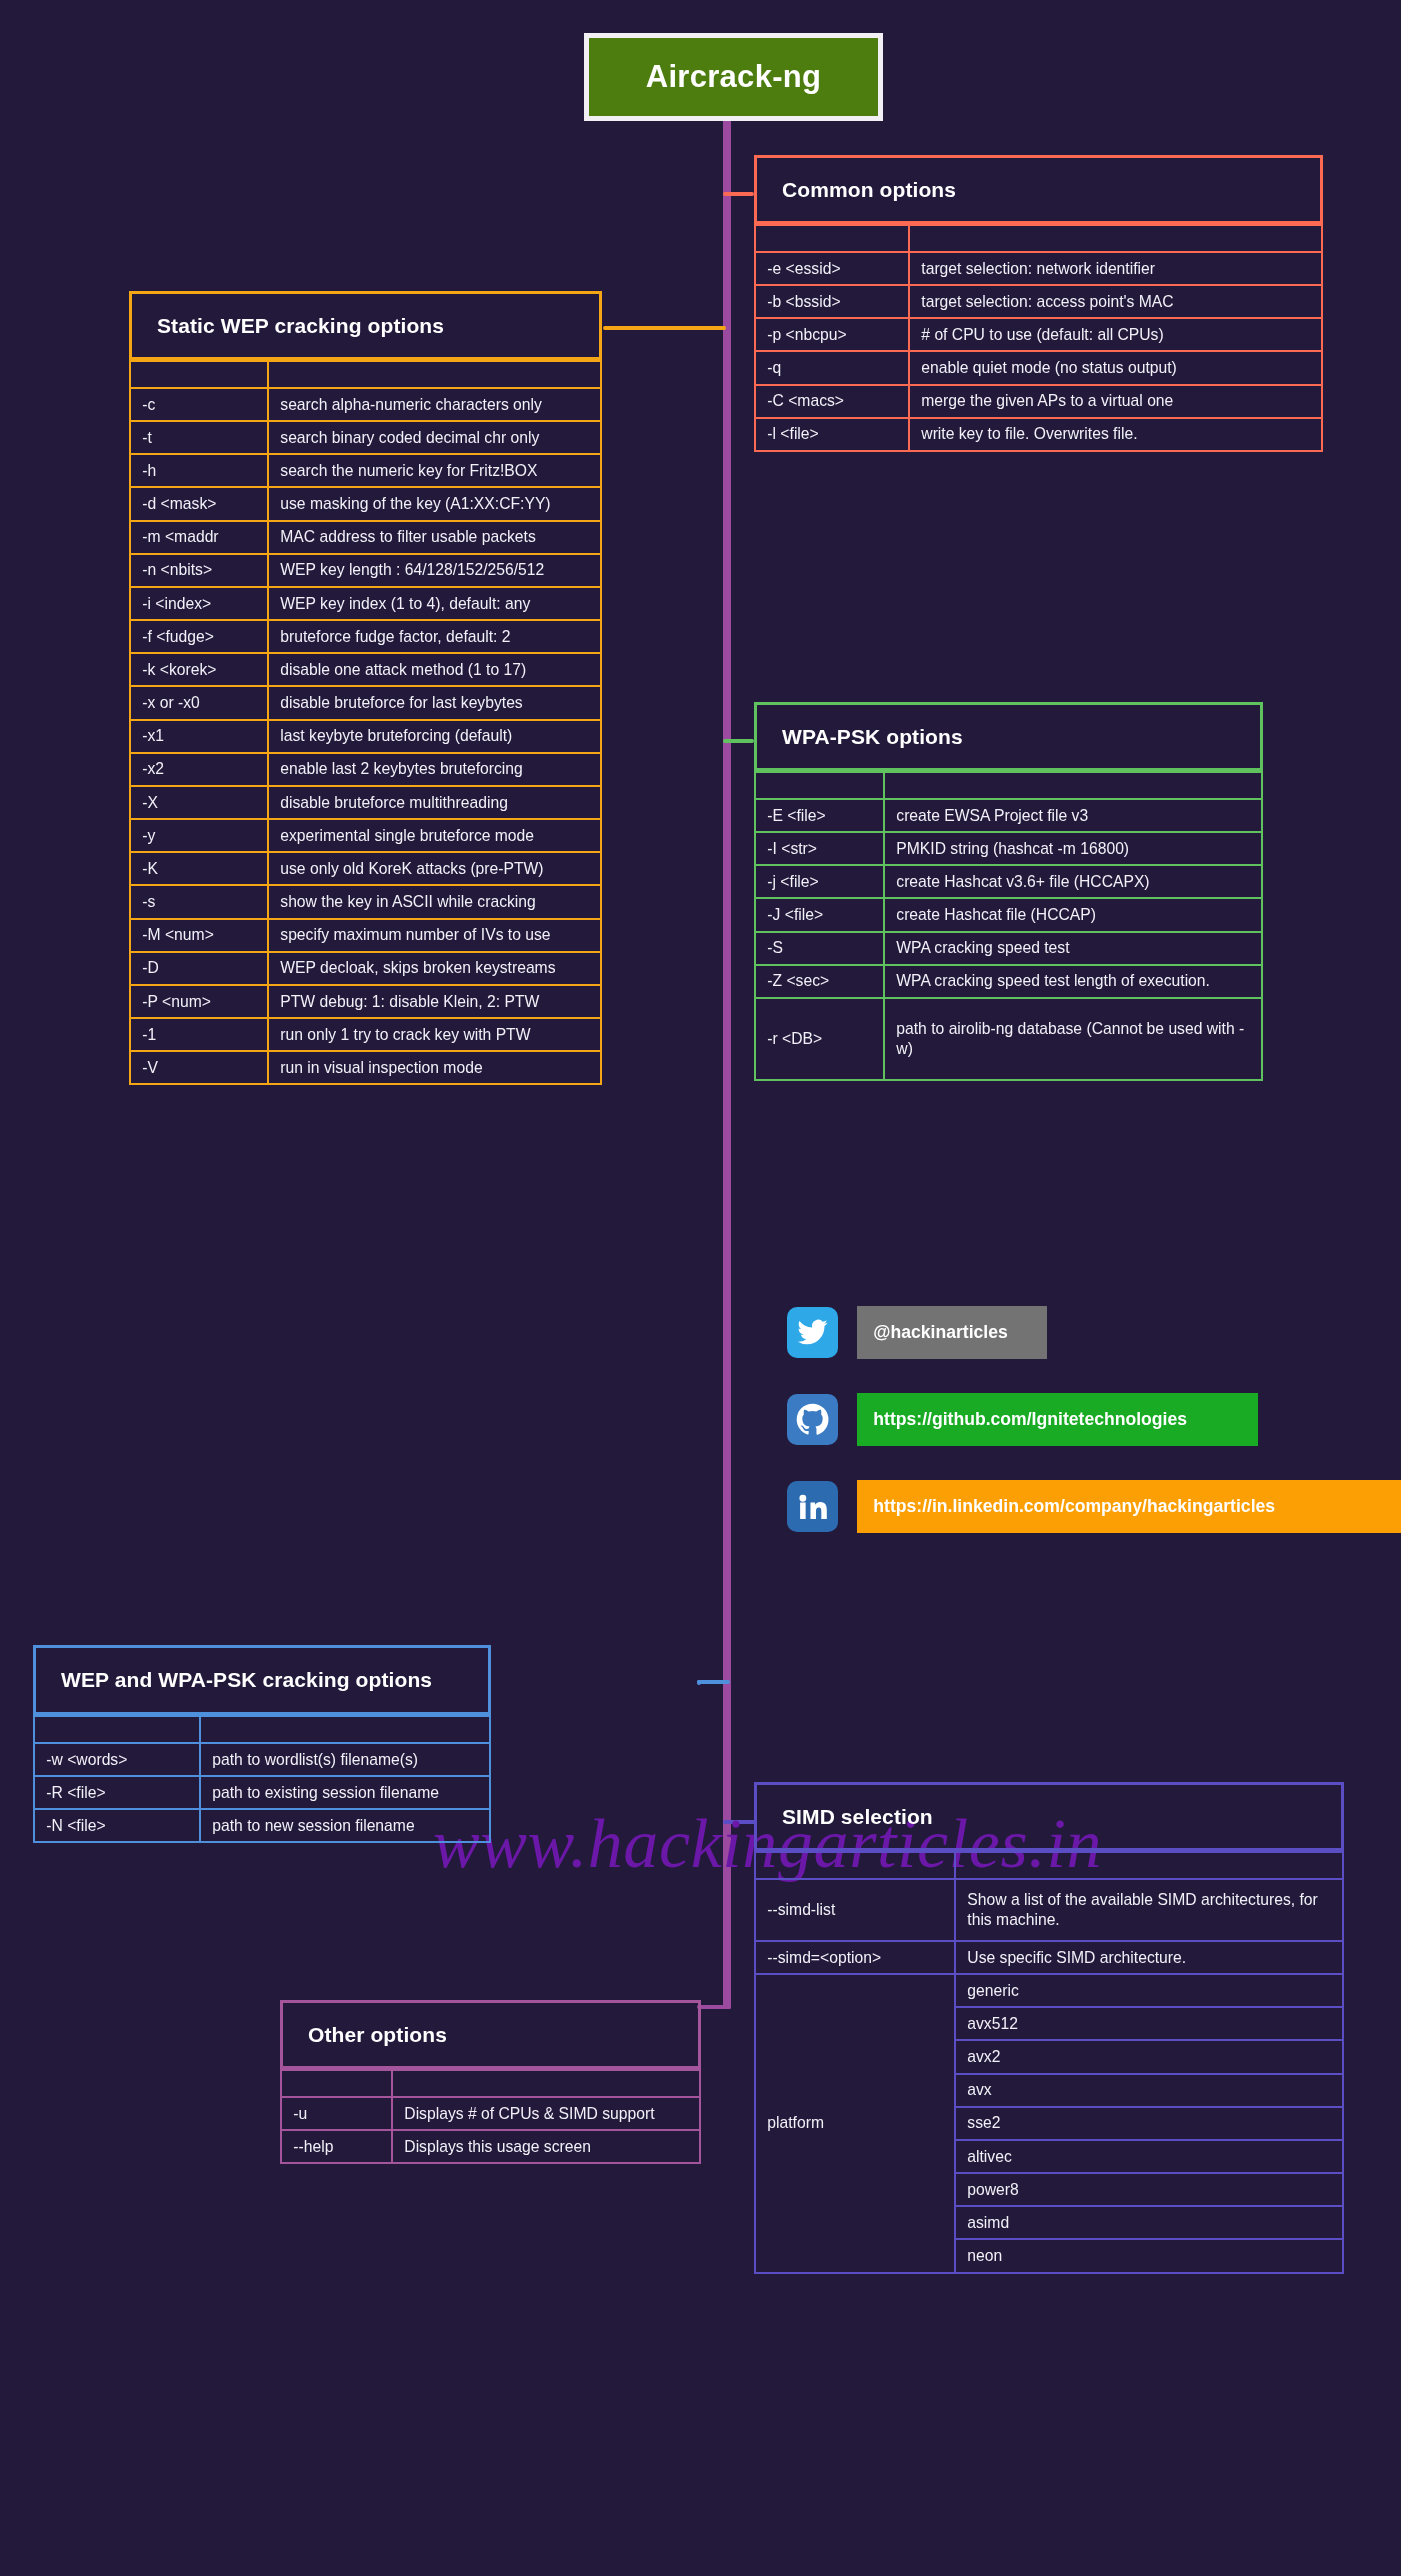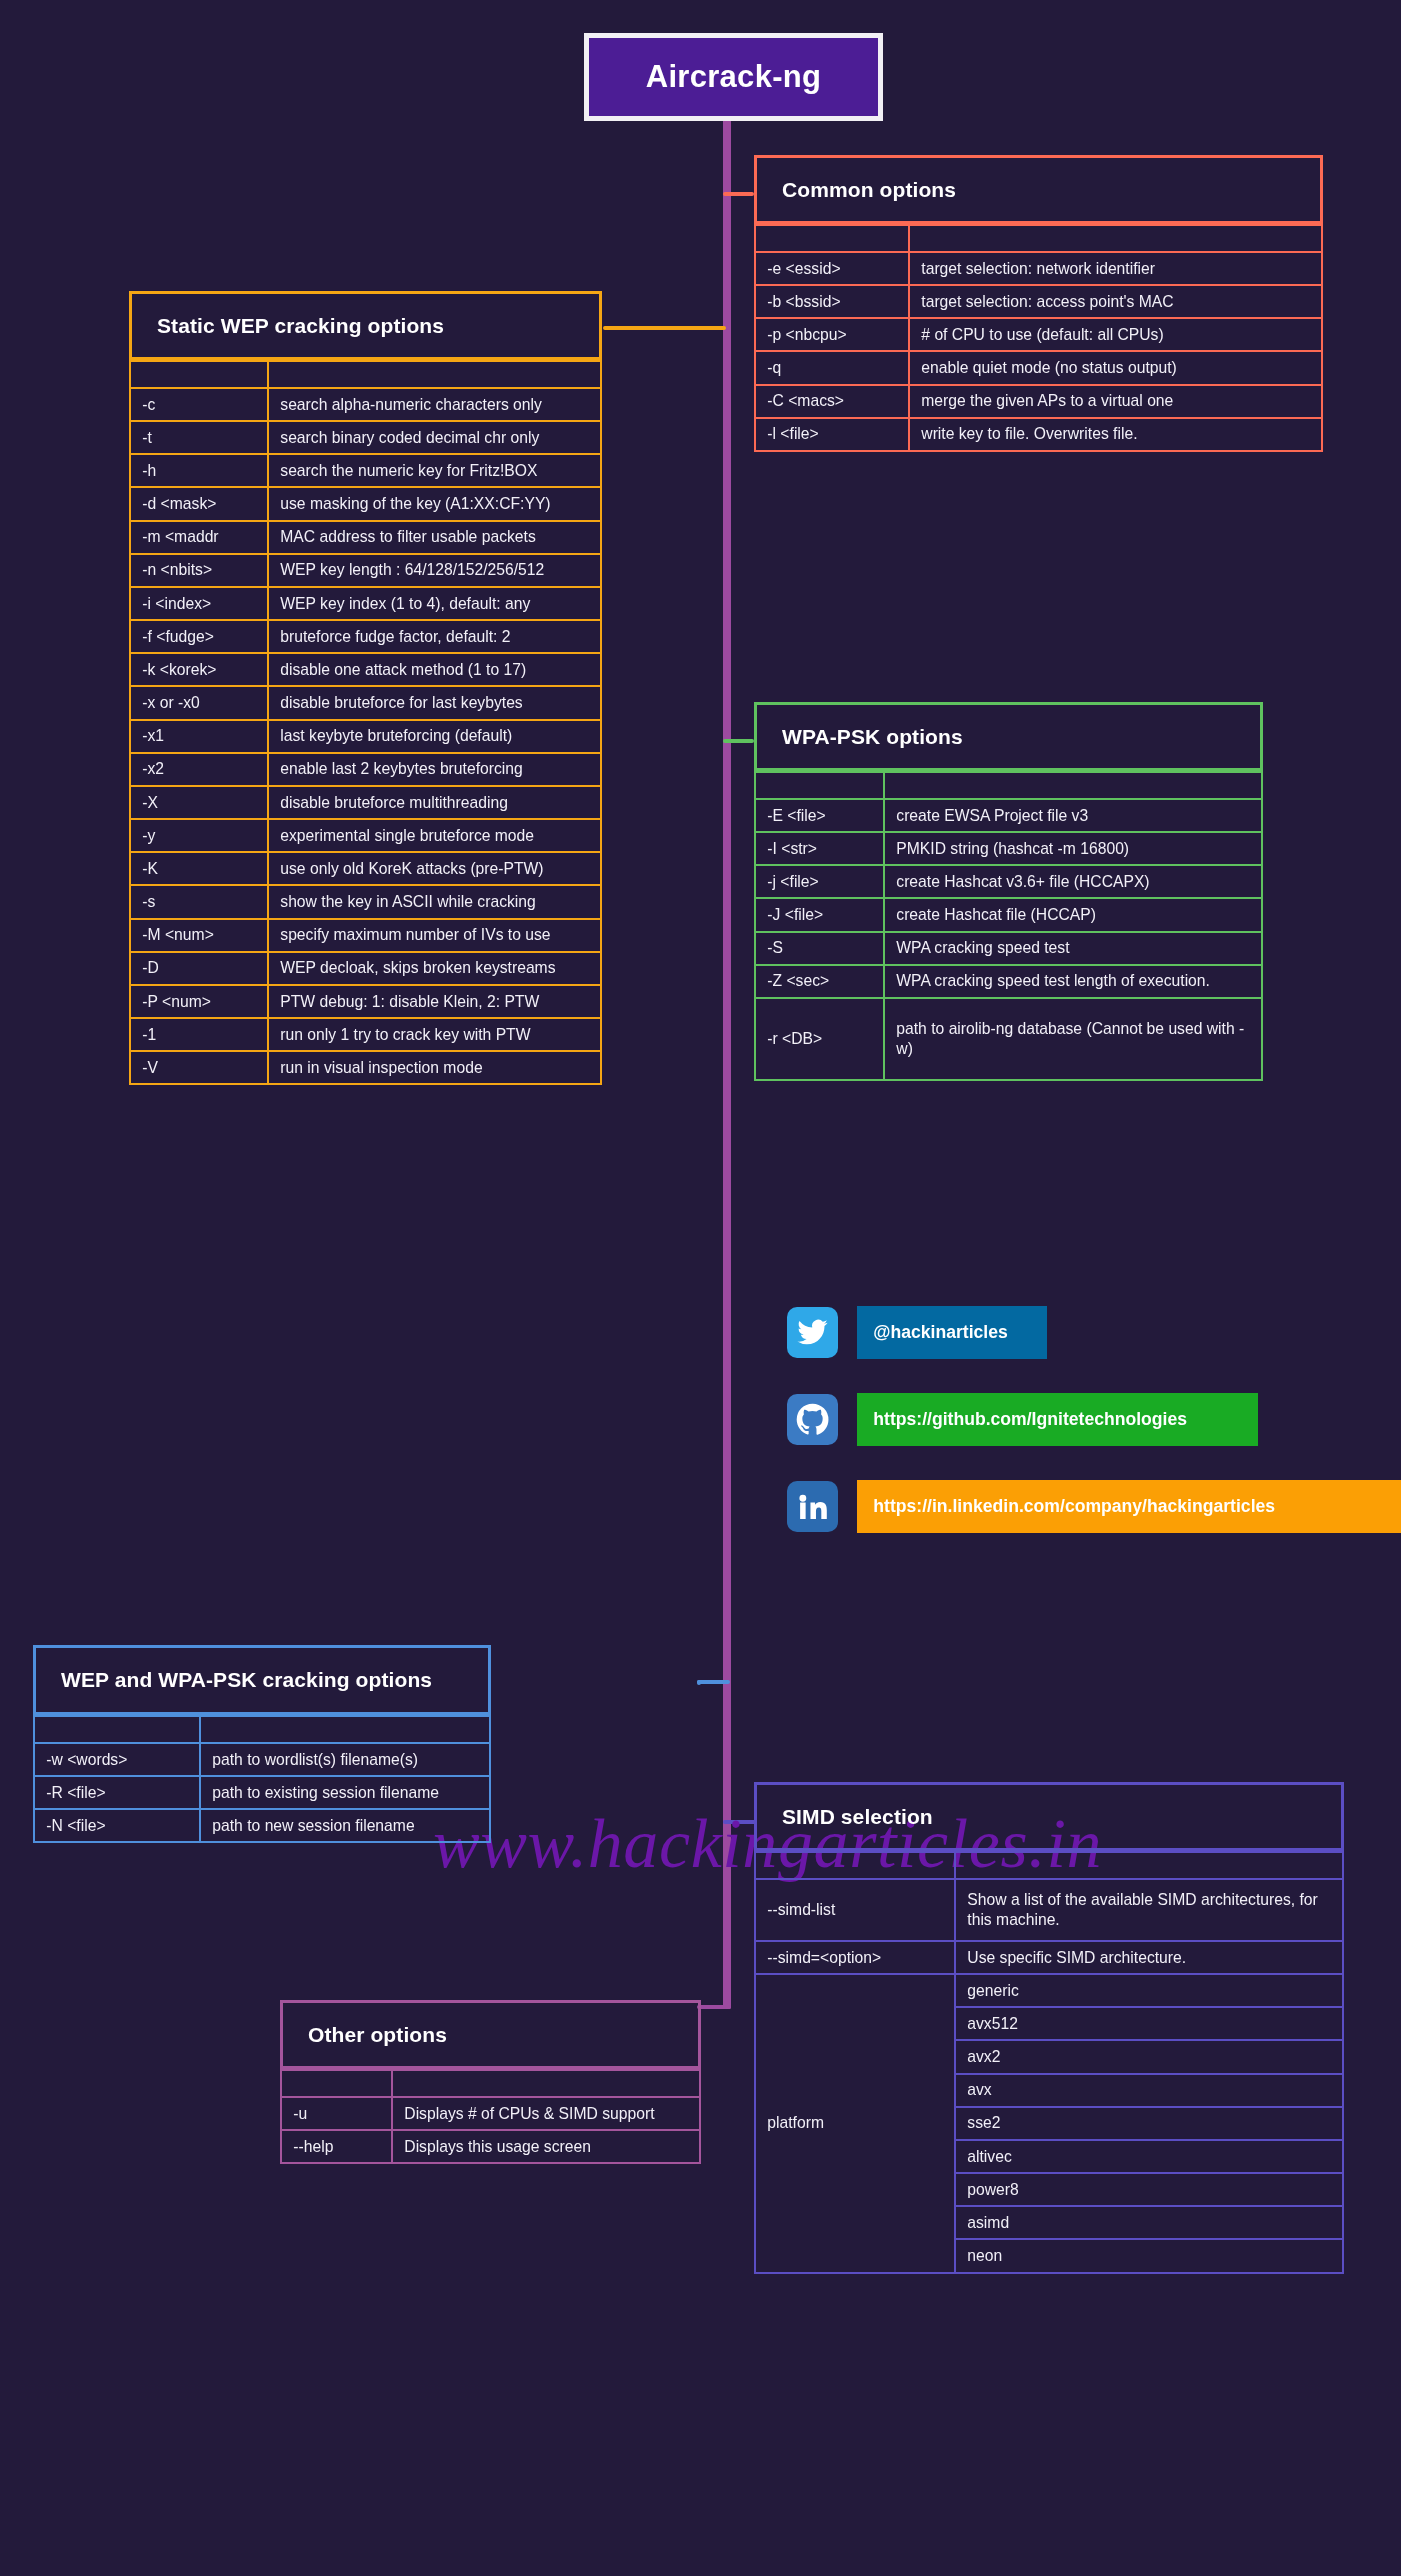--- a/index.html
+++ b/index.html
@@ -18,21 +18,21 @@
     font-family:"Liberation Serif", serif;
     font-style:italic;font-size:70px;
     color:#6b17a8;letter-spacing:0.6px;
     white-space:nowrap;pointer-events:none;
     z-index:3;
   }
 
   
   .title-box{
     position:absolute;left:584px;top:33px;width:289px;height:78px;
-    background:#4c1d95;border:5.7px solid #f2f0f5;
+    background:#4d7c0f;border:5.7px solid #f2f0f5;
     display:flex;align-items:center;justify-content:center;
     z-index:6;
   }
   .title-box span{
     color:#ffffff;font-size:31px;font-weight:bold;letter-spacing:0.3px;
   }
 
   
   .spine{
     position:absolute;left:723px;top:111px;width:8.2px;height:1898px;
@@ -306,21 +306,21 @@
   </div>
 
   <div class="social" style="left:787px;top:1306px;">
 
     <div class="social-row">
       <div class="sicon" style="background:#2fa8e8;">
         <svg viewBox="0 0 24 24" aria-hidden="true">
             <path d="M23 4.9a9 9 0 0 1-2.6.7 4.5 4.5 0 0 0 2-2.5 9 9 0 0 1-2.9 1.1 4.5 4.5 0 0 0-7.7 4.1A12.8 12.8 0 0 1 2.5 3.6a4.5 4.5 0 0 0 1.4 6 4.4 4.4 0 0 1-2-.6v.1a4.5 4.5 0 0 0 3.6 4.4 4.5 4.5 0 0 1-2 .1 4.5 4.5 0 0 0 4.2 3.1A9 9 0 0 1 1 18.6a12.7 12.7 0 0 0 6.9 2c8.3 0 12.8-6.9 12.8-12.8v-.6A9.2 9.2 0 0 0 23 4.9z"></path>
           </svg>
       </div>
-      <div class="pill" style="background:#0369a1;width:157px;text-align:center;">
+      <div class="pill" style="background:#737373;width:157px;text-align:center;">
         <span>@hackinarticles</span>
       </div>
     </div>
 
     <div class="social-row">
       <div class="sicon" style="background:#3b7bc4;">
         <svg viewBox="0 0 24 24" aria-hidden="true">
             <path d="M12 .5A11.5 11.5 0 0 0 .5 12c0 5.1 3.3 9.4 7.9 10.9.6.1.8-.2.8-.6v-2c-3.2.7-3.9-1.5-3.9-1.5-.5-1.3-1.3-1.7-1.3-1.7-1-.7.1-.7.1-.7 1.1.1 1.7 1.2 1.7 1.2 1 1.8 2.7 1.3 3.4 1 .1-.7.4-1.3.7-1.6-2.6-.3-5.3-1.3-5.3-5.8 0-1.3.5-2.3 1.2-3.1-.1-.3-.5-1.5.1-3.1 0 0 1-.3 3.2 1.2a11 11 0 0 1 5.8 0c2.2-1.5 3.2-1.2 3.2-1.2.6 1.6.2 2.8.1 3.1.8.8 1.2 1.8 1.2 3.1 0 4.5-2.7 5.5-5.3 5.8.4.4.8 1.1.8 2.2v3.3c0 .4.2.7.8.6 4.6-1.5 7.9-5.8 7.9-10.9A11.5 11.5 0 0 0 12 .5z"></path>
           </svg>
       </div>

